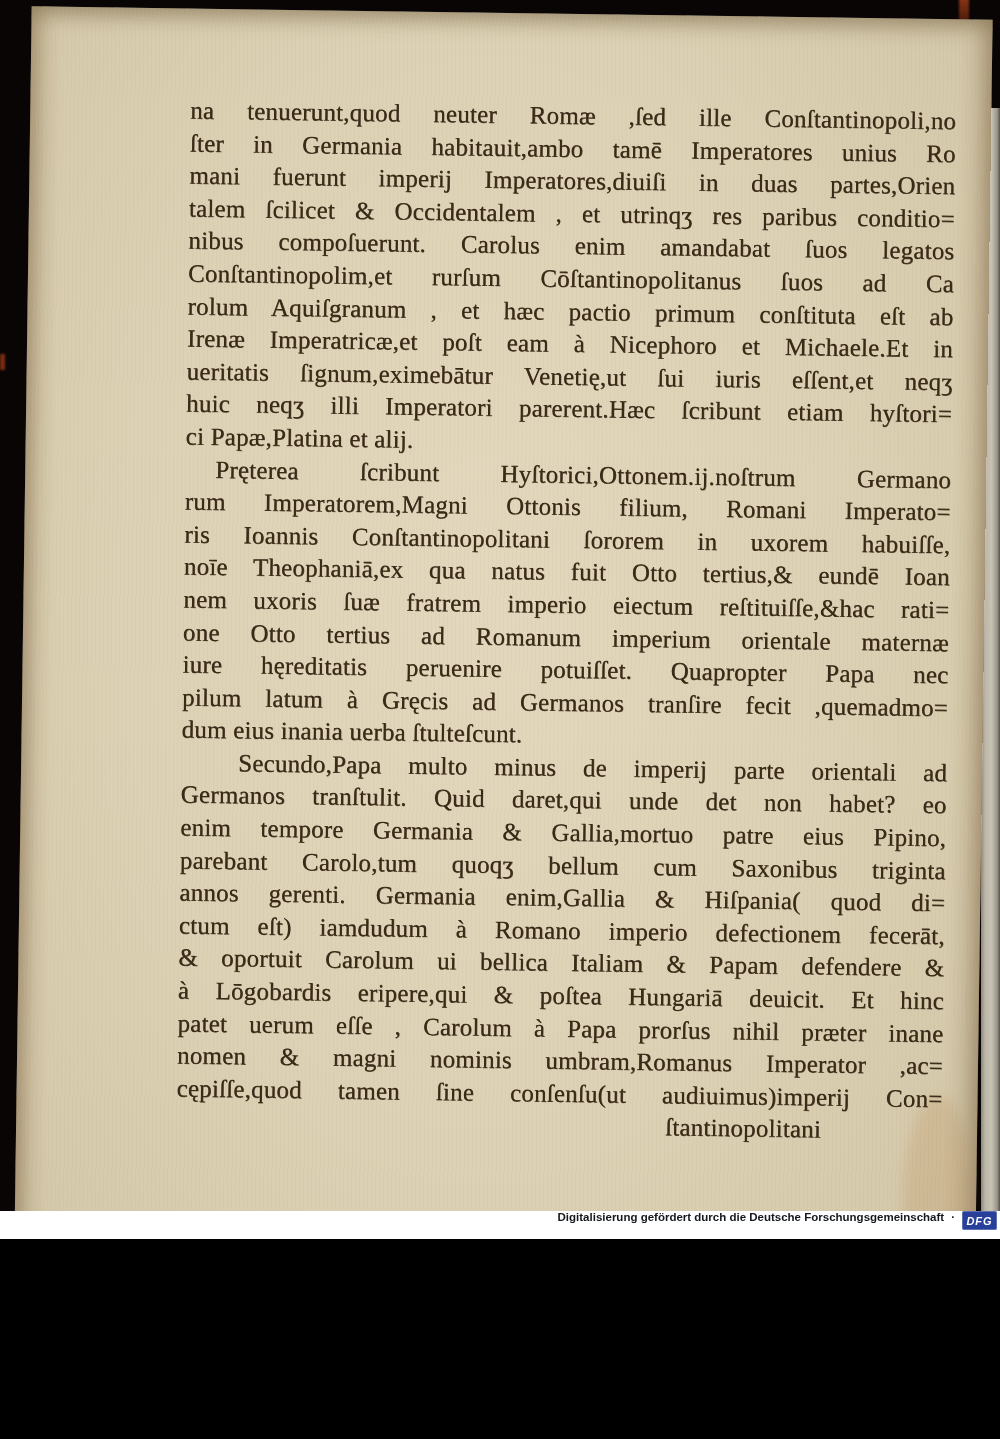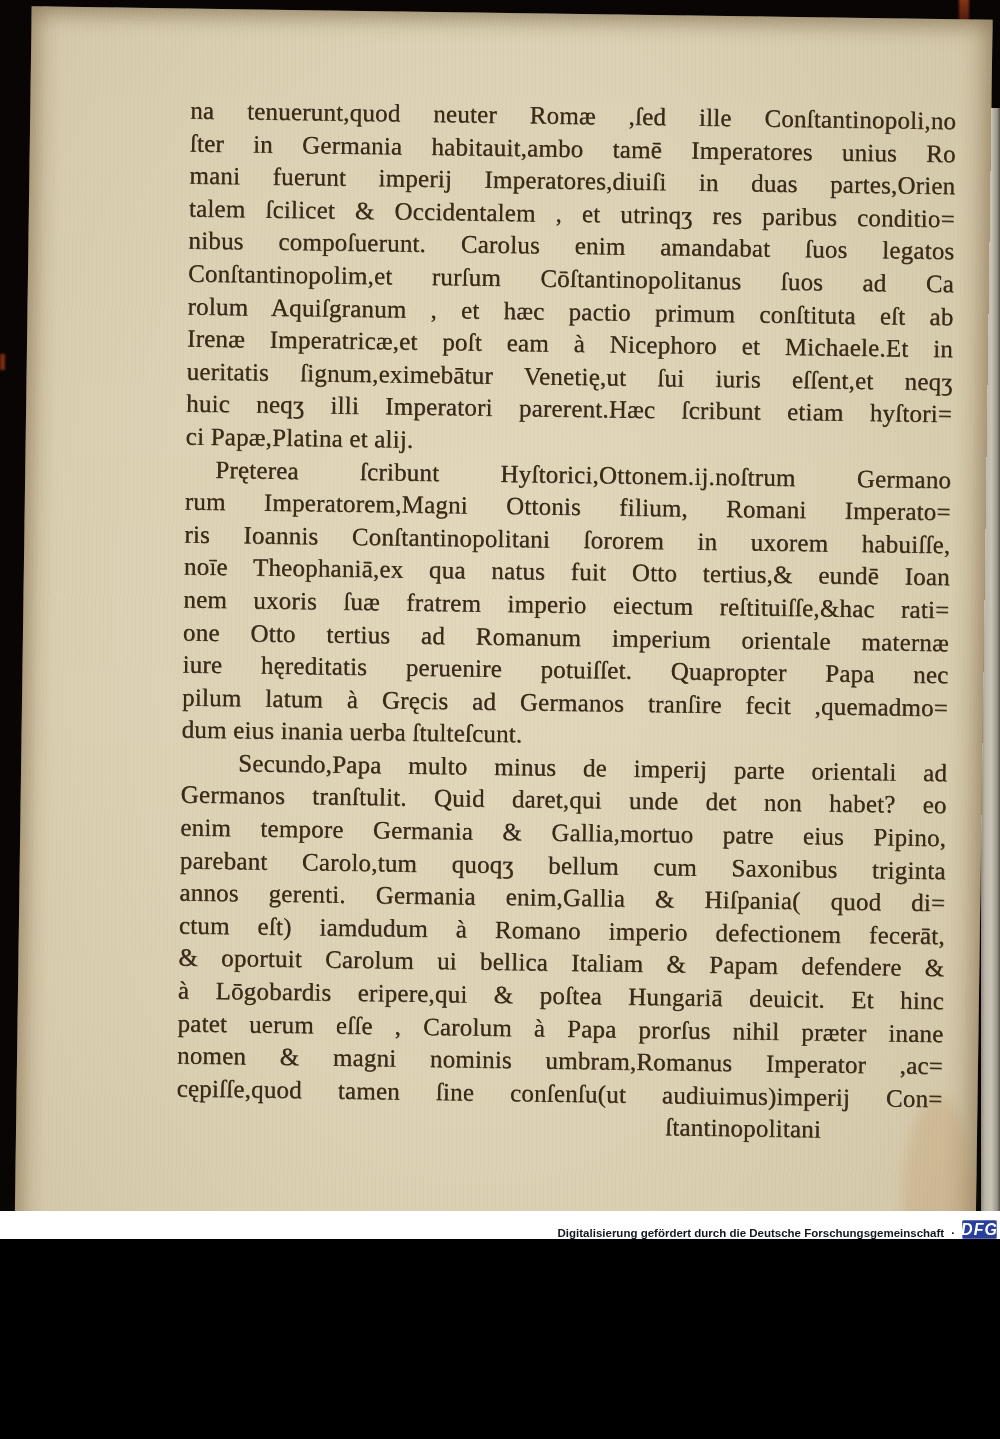--- a/index.html
+++ b/index.html
@@ -50,29 +50,29 @@
     text-shadow:0.4px 0.4px 0.5px rgba(58,42,24,.75);
   }
   .tline { height:32.6px; line-height:32.6px; text-align:justify; text-align-last:justify; white-space:normal; }
   .tline.noStretch { text-align-last:left; }
   .tline.ind-small { padding-left:30px; }
   .tline.ind-large { padding-left:57px; }
   .tline.catchword { text-align-last:left; padding-left:489px; }
 
   .footer {
     position:absolute; left:0; bottom:0; width:100%; height:28px; background:#ffffff;
-    display:flex; align-items:flex-end; justify-content:flex-end; gap:7px;
+    display:flex; align-items:flex-start; justify-content:flex-end; gap:7px;
     padding-right:3px; box-sizing:border-box;
     font-family:"Liberation Sans",sans-serif; font-size:11.5px; font-weight:bold; color:#14181d;
   }
   .dfg-logo {
     display:flex; align-items:center; justify-content:center;
     width:35px; height:19px; background:#28409a; color:#ffffff;
-    font-style:italic; font-weight:bold; font-size:16px; letter-spacing:1px;
-    border-radius:2px; box-shadow:inset 0 0 0 1px rgba(255,255,255,.25);margin-top:16px;
+    font-style:italic; font-weight:bold; font-size:11px; letter-spacing:1px;
+    border-radius:2px; box-shadow:inset 0 0 0 1px rgba(255,255,255,.25);
   }
 </style>
 </head>
 <body>
 
 <div id="screen">
 
   <div class="red-streak"></div>
   <div class="red-dot"></div>
   <div class="edge-band"></div>

